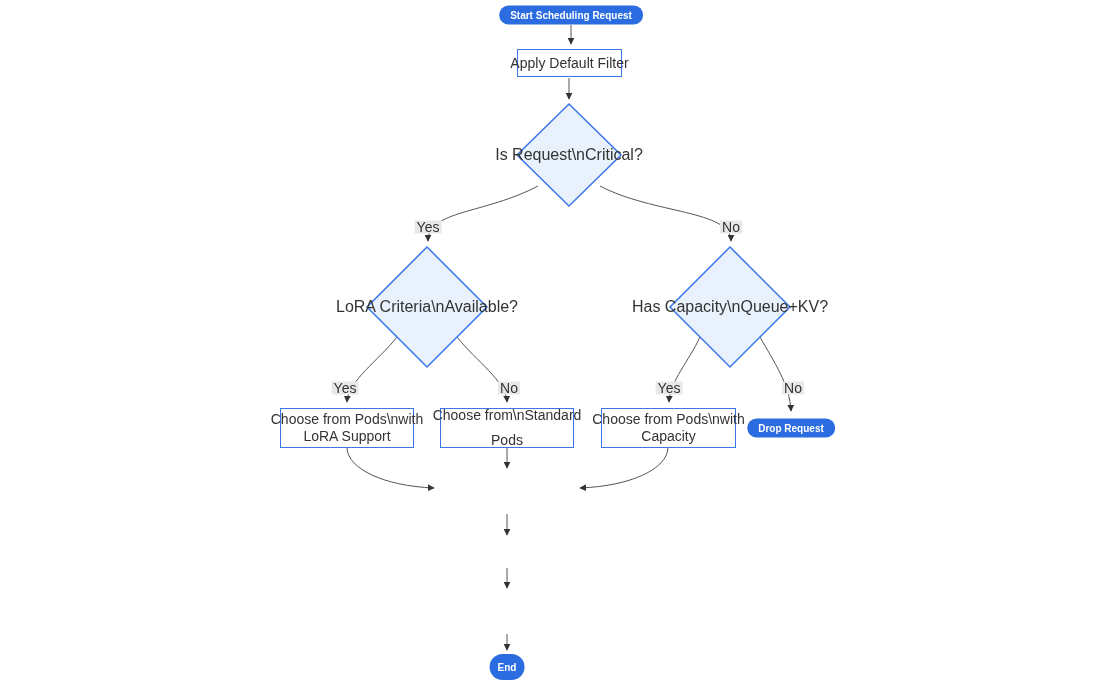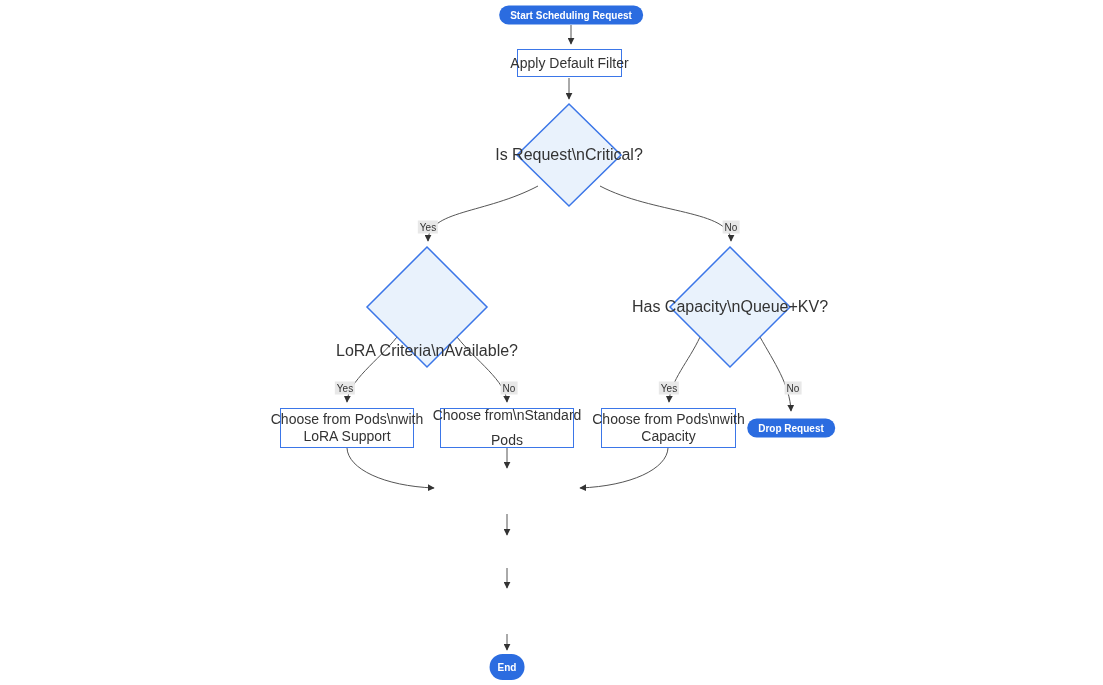--- a/index.html
+++ b/index.html
@@ -74,21 +74,21 @@
     color: var(--node_text);
     font-size: 16px;
     white-space: nowrap;
     text-align: center;
   }
   .edge-label {
     position: absolute;
     transform: translate(-50%, -50%);
     background: var(--edge_label_bg);
     color: var(--edge_label_text);
-    font-size: 10px;
+    font-size: 14px;
     padding: 0 2px;
     line-height: 13px;
     white-space: nowrap;
   }
 </style>
 </head>
 <body>
 
 <div class="canvas">
 
@@ -131,21 +131,21 @@
   <div class="node" style="left:440px; top:408px; width:134px; height:40px;gap:8px;">
       <div>Choose from\nStandard</div>
       <div>Pods</div>
     </div>
   <div class="node" style="left:601px; top:408px; width:135px; height:40px;">
       <div>Choose from Pods\nwith</div>
       <div>Capacity</div>
     </div>
 
   <div class="decision-text" style="left:569px; top:155px;">Is Request\nCritical?</div>
-  <div class="decision-text" style="left:427px; top:307px;margin-top:44px;">LoRA Criteria\nAvailable?</div>
+  <div class="decision-text" style="left:427px; top:307px;">LoRA Criteria\nAvailable?</div>
   <div class="decision-text" style="left:730px; top:307px;">Has Capacity\nQueue+KV?</div>
 
   <div class="edge-label" style="left:428px; top:227px;">Yes</div>
   <div class="edge-label" style="left:731px; top:227px;">No</div>
   <div class="edge-label" style="left:345px; top:388px;">Yes</div>
   <div class="edge-label" style="left:509px; top:388px;">No</div>
   <div class="edge-label" style="left:669px; top:388px;">Yes</div>
   <div class="edge-label" style="left:793px; top:388px;">No</div>
 
 </div>

